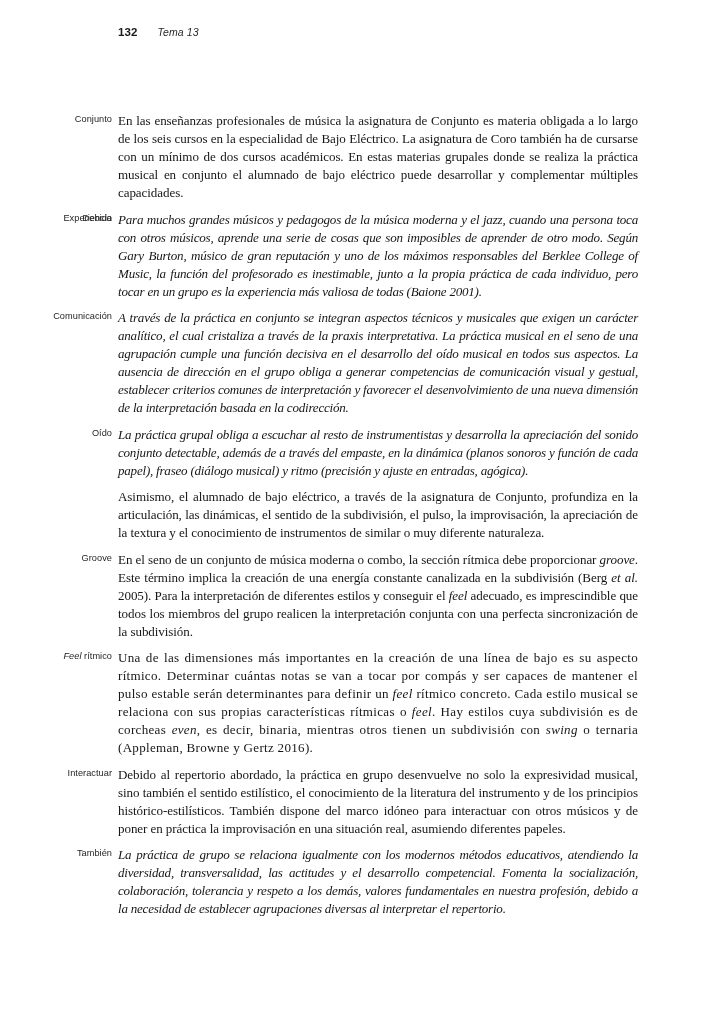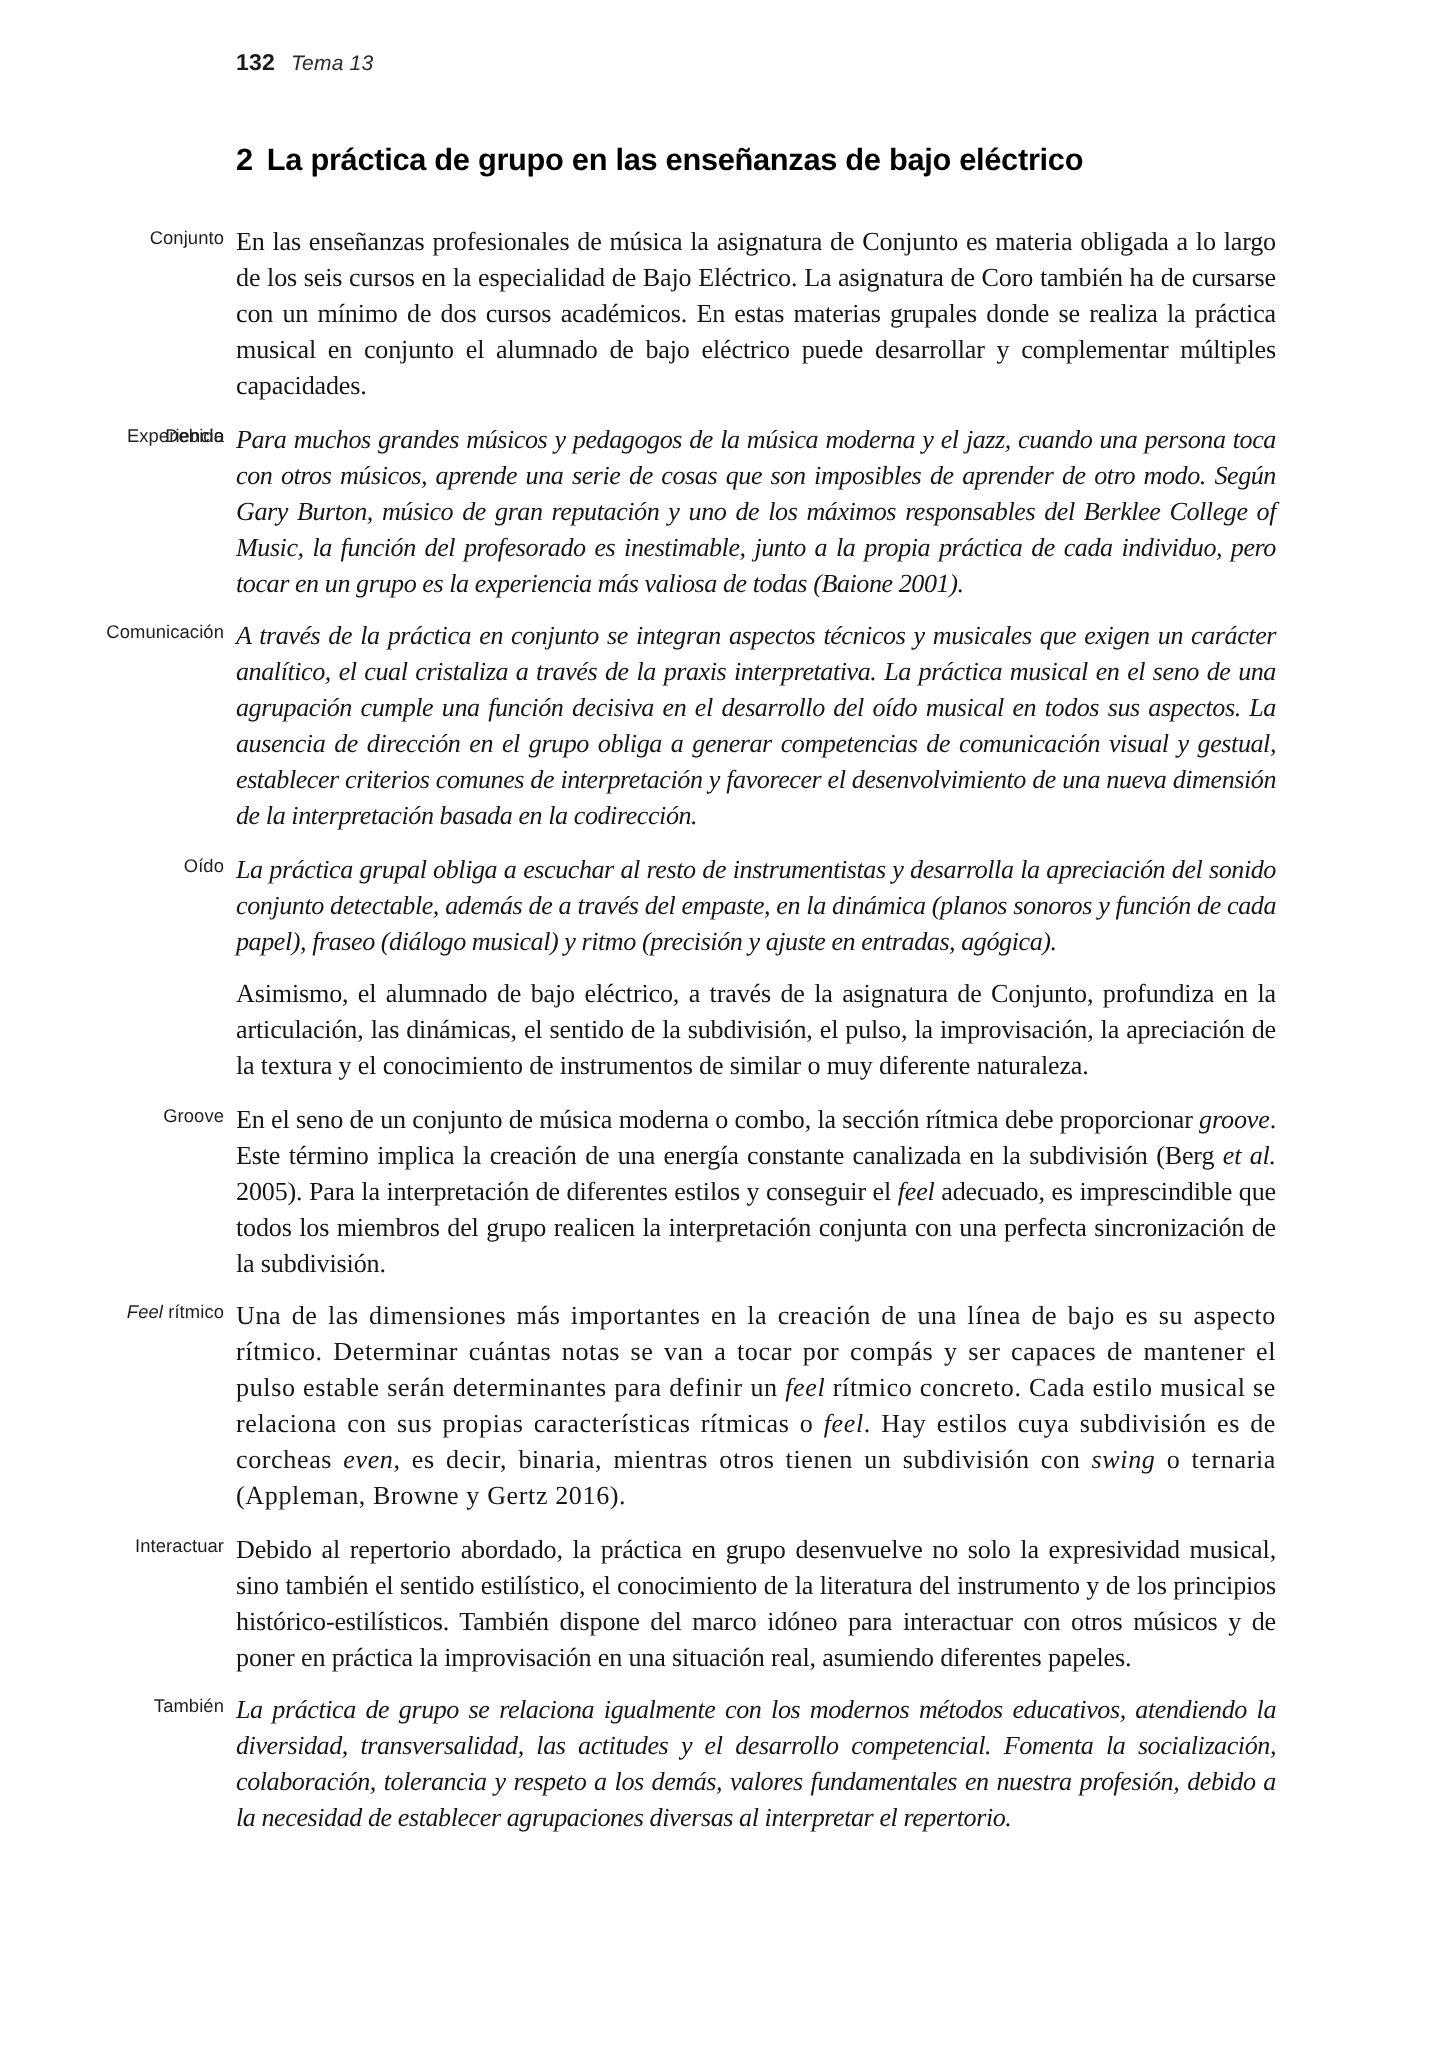--- a/index.html
+++ b/index.html
@@ -38,20 +38,21 @@
     font-size: 11.5px;
     letter-spacing: 0.1px;
     color: #1a1a1a;
   }
   .head-title {
     font-family: "Liberation Sans", "DejaVu Sans", sans-serif;
     font-style: italic;
     font-size: 10.5px;
     letter-spacing: 0.1px;
     color: #2a2a2a;
+    margin-left: 12px;
   }
 
   
   .section-heading {
     position: absolute;
     left: 118px;
     top: 62px;
     width: 520px;
     font-family: "Liberation Sans", "DejaVu Sans", sans-serif;
     font-weight: 700;
@@ -118,23 +119,20 @@
 </head>
 <body>
 
 <div class="page">
 
   <div class="running-head">
     <span class="folio">132</span>
     <span class="head-title">Tema 13</span>
   </div>
 
-  <h1 class="section-heading">
-    <span class="sec-num">2</span><span>La práctica de grupo en las enseñanzas de bajo eléctrico</span>
-  </h1>
 
   <div class="body-area">
 
     <section class="block">
       <div class="margin-note">Conjunto</div>
       <p class="para t-tight">En las enseñanzas profesionales de música la asignatura de Conjunto es materia obligada a lo largo de los seis cursos en la especialidad de Bajo Eléctrico. La asignatura de Coro también ha de cursarse con un mínimo de dos cursos académicos. En estas materias grupales donde se realiza la práctica musical en conjunto el alumnado de bajo eléctrico puede desarrollar y complementar múltiples capacidades.</p>
     </section>
 
     <section class="block">
       <div class="margin-note">Debido</div>

